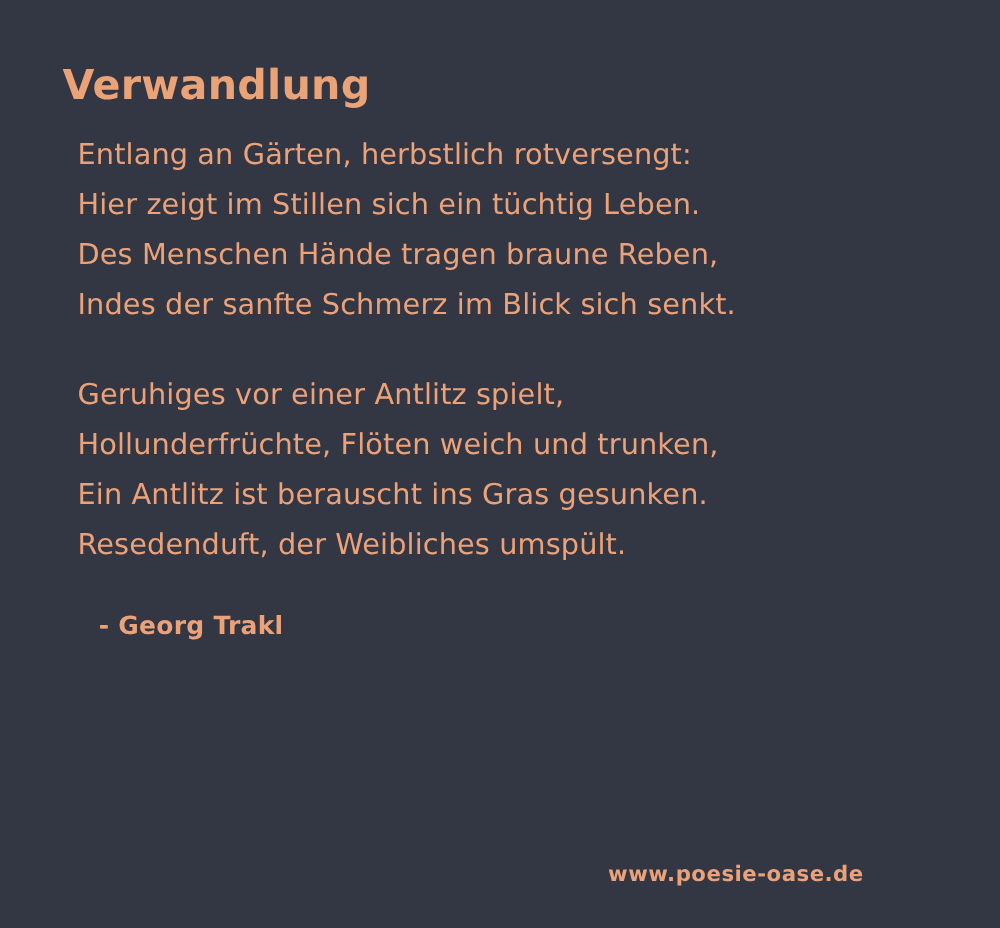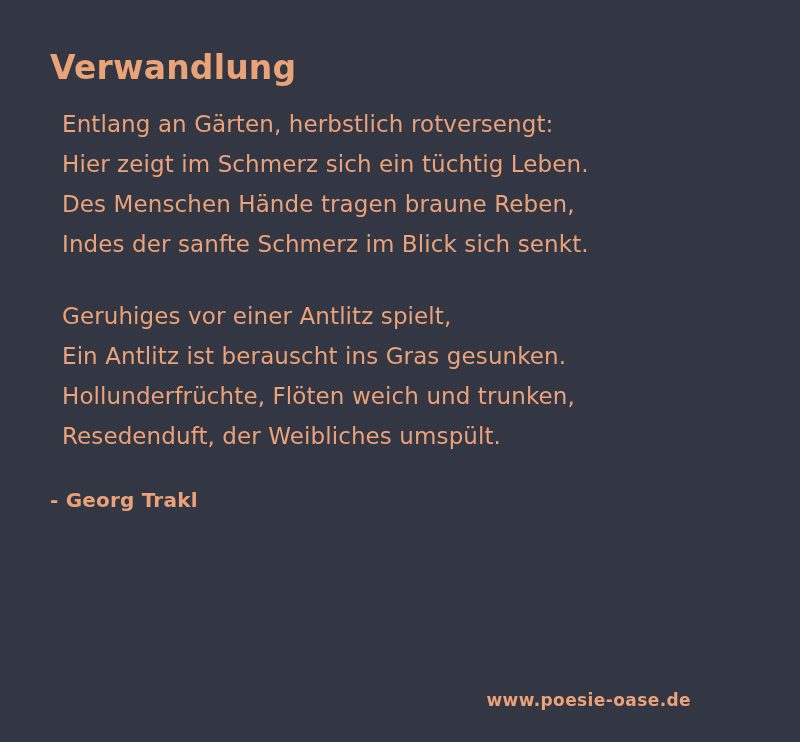--- a/index.html
+++ b/index.html
@@ -37,50 +37,51 @@
     line-height: 40px;
     white-space: pre;
     letter-spacing: 0.1px;
   }
   .author {
     color: #eba279;
     font-size: 20px;
     font-weight: bold;
     margin-top: 2px;
     letter-spacing: 0.2px;
+    margin-left: 29px;
   }
   .site-credit {
     position: absolute;
     right: 109px;
     bottom: 32px;
     color: #eba279;
     font-size: 17px;
     font-weight: bold;
     letter-spacing: 0.4px;
   }
 </style>
 </head>
 <body>
 
 <div class="page">
 
   <h1 class="poem-title">Verwandlung</h1>
 
   <div class="stanza">
     <div class="verse-line">Entlang an Gärten, herbstlich rotversengt:</div>
-    <div class="verse-line">Hier zeigt im Schmerz sich ein tüchtig Leben.</div>
+    <div class="verse-line">Hier zeigt im Stillen sich ein tüchtig Leben.</div>
     <div class="verse-line">Des Menschen Hände tragen braune Reben,</div>
     <div class="verse-line">Indes der sanfte Schmerz im Blick sich senkt.</div>
   </div>
 
 
   <div class="stanza">
     <div class="verse-line">Geruhiges vor einer Antlitz spielt,</div>
+    <div class="verse-line">Hollunderfrüchte, Flöten weich und trunken,</div>
     <div class="verse-line">Ein Antlitz ist berauscht ins Gras gesunken.</div>
-    <div class="verse-line">Hollunderfrüchte, Flöten weich und trunken,</div>
     <div class="verse-line">Resedenduft, der Weibliches umspült.</div>
   </div>
 
   <div class="author">- Georg Trakl</div>
 
   <div class="site-credit">www.poesie-oase.de</div>
 
 </div>
 
 </body></html>

